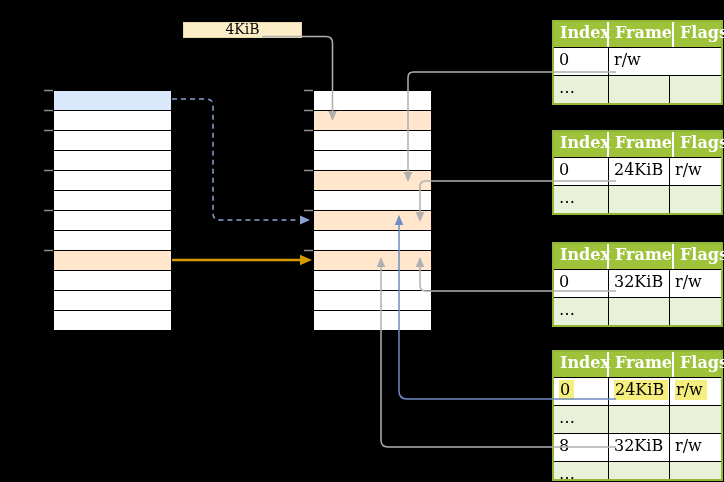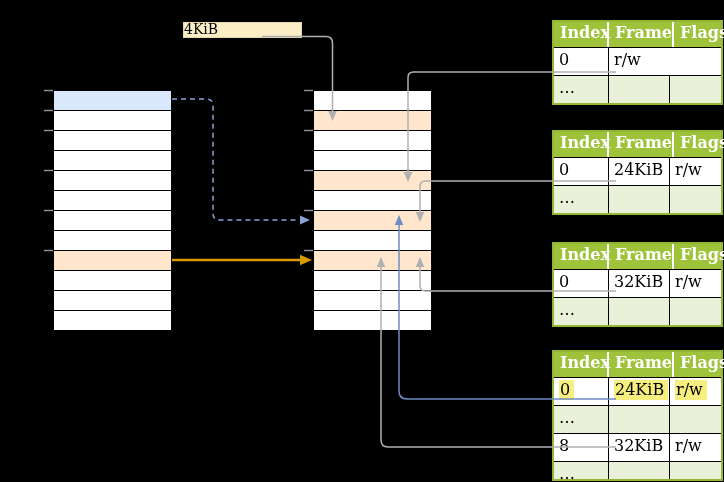--- a/index.html
+++ b/index.html
@@ -6,21 +6,21 @@
   * { box-sizing:border-box; }
   #canvas {
     position:relative; width:724px; height:482px; background:#000;
     overflow:hidden; font-family:"DejaVu Serif", serif; color:#000;
   }
 
   
   .lbl {
     position:absolute; left:183px; top:22px; width:119px; height:16px;
     background:#fbeec6; border:1px solid #e8d7a8;
-    font-size:14px; line-height:13px;
+    text-align:center; font-size:14px; line-height:13px;
   }
 
   
   .mem {
     position:absolute; top:90px; width:119px; height:241px;
     background:#fff; border:1px solid #000;
   }
   .mem-left { left:53px; }
   .mem-mid  { left:313px; }
   .mrow { height:20px; border-bottom:1px solid #000; background:#fff; }

